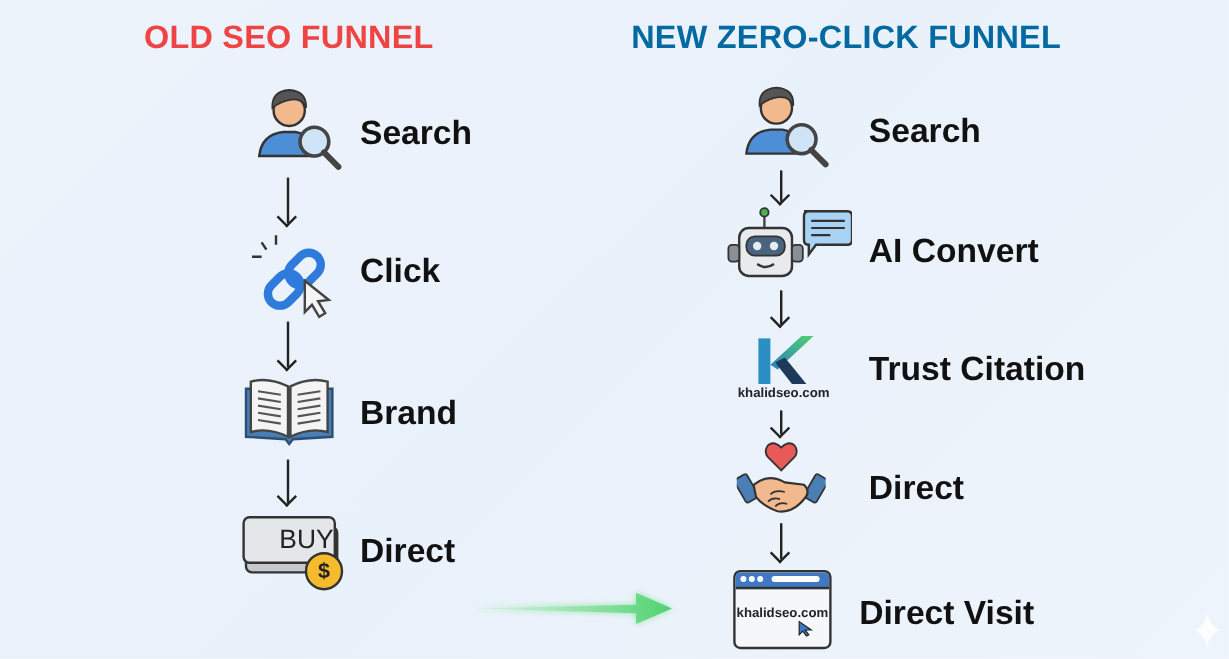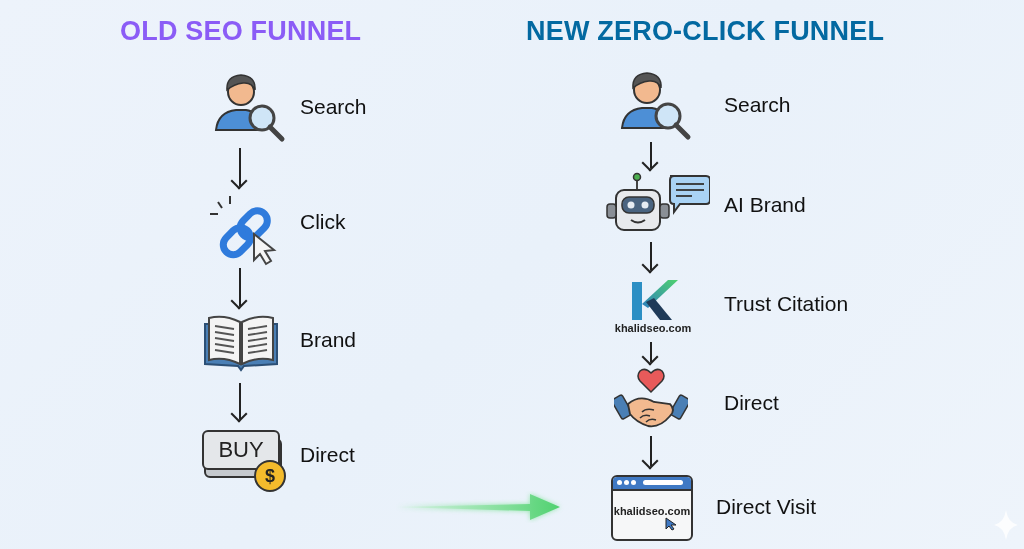--- a/index.html
+++ b/index.html
@@ -2,33 +2,33 @@
 <html><head>
 <meta charset="utf-8">
 <style>
   html, body { margin:0; padding:0; }
   body {
     width:1024px; height:549px; overflow:hidden; position:relative;
     background: linear-gradient(135deg, #edf3fb 0%, #e9f1fa 50%, #eef4fb 100%);
     font-family: "Liberation Sans", sans-serif;
   }
   .title { position:absolute; font-weight:700; font-size:27px; letter-spacing:0.2px; }
-  .step-label { position:absolute; font-weight:400; font-size:21px; color:#111;text-align:center; }
+  .step-label { position:absolute; font-weight:700; font-size:28px; color:#111;text-align:center; }
   .icon { position:absolute; }
   .arrow { position:absolute; width:2px; background:#222; }
   .arrow::after {
     content:""; position:absolute; left:-6px; bottom:-1px;
     width:10px; height:10px; border-right:2px solid #222; border-bottom:2px solid #222;
     transform: rotate(45deg); transform-origin: center;
   }
 </style>
 </head>
 <body>
 
-<div class="title" style="left:120px; top:16px; color:#8b5cf6;">OLD SEO FUNNEL</div>
+<div class="title" style="left:120px; top:16px; color:#ef4444;">OLD SEO FUNNEL</div>
 <div class="title" style="left:526px; top:16px; color:#0369a1;">NEW ZERO-CLICK FUNNEL</div>
 
 <svg class="icon" style="left:212px; top:68px;" width="74" height="76" viewBox="0 0 74 76">
   <path d="M4 62 Q6 44 24 42 L34 42 Q48 44 50 62 Z" fill="#4d8fd6" stroke="#333" stroke-width="2"></path>
   <circle cx="29" cy="24" r="13" fill="#f2b98f" stroke="#333" stroke-width="2"></circle>
   <path d="M15 22 Q14 8 29 7 Q44 8 43 22 Q40 14 31 15 Q22 16 15 22Z" fill="#555" stroke="#333" stroke-width="1.5"></path>
   <circle cx="50" cy="50" r="12" fill="#cfe5f7" stroke="#444" stroke-width="3"></circle>
   <line x1="58" y1="59" x2="70" y2="71" stroke="#444" stroke-width="5" stroke-linecap="round"></line>
 </svg>
 <div class="step-label" style="left:300px; top:95px;">Search</div>
@@ -62,21 +62,21 @@
     <line x1="46" y1="31" x2="65" y2="28"></line>
       <line x1="46" y1="37" x2="65" y2="34"></line>
     <line x1="46" y1="43" x2="65" y2="40"></line>
   </g>
 </svg>
 <div class="step-label" style="left:300px; top:328px;">Brand</div>
 <div class="arrow" style="left:239px; top:383px; height:36px;"></div>
 
 <div class="icon" style="left:202px; top:430px; width:86px; height:64px;">
   <div style="position:absolute; left:2px; top:8px; width:74px; height:36px; background:#c5c9ce; border:2px solid #333; border-radius:6px;"></div>
-  <div style="position:absolute; left:0; top:0; width:74px; height:36px; background:#e4e7ea; border:2px solid #333; border-radius:6px; text-align:center; line-height:36px; font-size:22px; color:#222;">BUY</div>
+  <div style="position:absolute; left:0; top:0; width:74px; height:36px; background:#e4e7ea; border:2px solid #333; border-radius:6px; text-align:right; line-height:36px; font-size:22px; color:#222;">BUY</div>
   <div style="position:absolute; left:52px; top:30px; width:28px; height:28px; border-radius:50%; background:#f4bb2c; border:2px solid #333; text-align:center; line-height:28px; font-size:18px; font-weight:700; color:#222;">$</div>
 </div>
 <div class="step-label" style="left:300px; top:443px;">Direct</div>
 
 <svg class="icon" style="left:390px; top:482px;" width="180" height="50" viewBox="0 0 180 50">
   <defs>
     <linearGradient id="ga" x1="0" x2="1" y1="0" y2="0">
       <stop offset="0" stop-color="#c8f2d2" stop-opacity="0.4"></stop>
       <stop offset="1" stop-color="#4fd16f"></stop>
     </linearGradient>
@@ -108,21 +108,21 @@
   <circle cx="27" cy="33" r="3.5" fill="#e6ecf2"></circle>
   <circle cx="41" cy="33" r="3.5" fill="#e6ecf2"></circle>
   <path d="M27 48 Q34 53 41 48" fill="none" stroke="#333" stroke-width="2"></path>
   <path d="M66 4 L102 4 Q106 4 106 8 L106 28 Q106 32 102 32 L76 32 L70 40 L70 32 Q66 32 66 28 L66 8 Q66 4 70 4 Z" fill="#a9d3f5" stroke="#333" stroke-width="2"></path>
   <g stroke="#333" stroke-width="1.8">
     <line x1="72" y1="12" x2="100" y2="12"></line>
       <line x1="72" y1="18" x2="100" y2="18"></line>
       <line x1="72" y1="24" x2="88" y2="24"></line>
   </g>
 </svg>
-<div class="step-label" style="left:724px; top:193px;">AI Brand</div>
+<div class="step-label" style="left:724px; top:193px;">AI Convert</div>
 <div class="arrow" style="left:650px; top:242px; height:28px;"></div>
 
 <div class="icon" style="left:608px; top:278px; width:90px; height:60px;">
   <svg width="90" height="46" viewBox="0 0 90 46" style="position:absolute; left:0; top:0;">
     <defs>
       <linearGradient id="kg" x1="0" y1="1" x2="1" y2="0">
         <stop offset="0" stop-color="#2c7fbf"></stop>
           <stop offset="1" stop-color="#4fd16f"></stop>
       </linearGradient>
     </defs>

